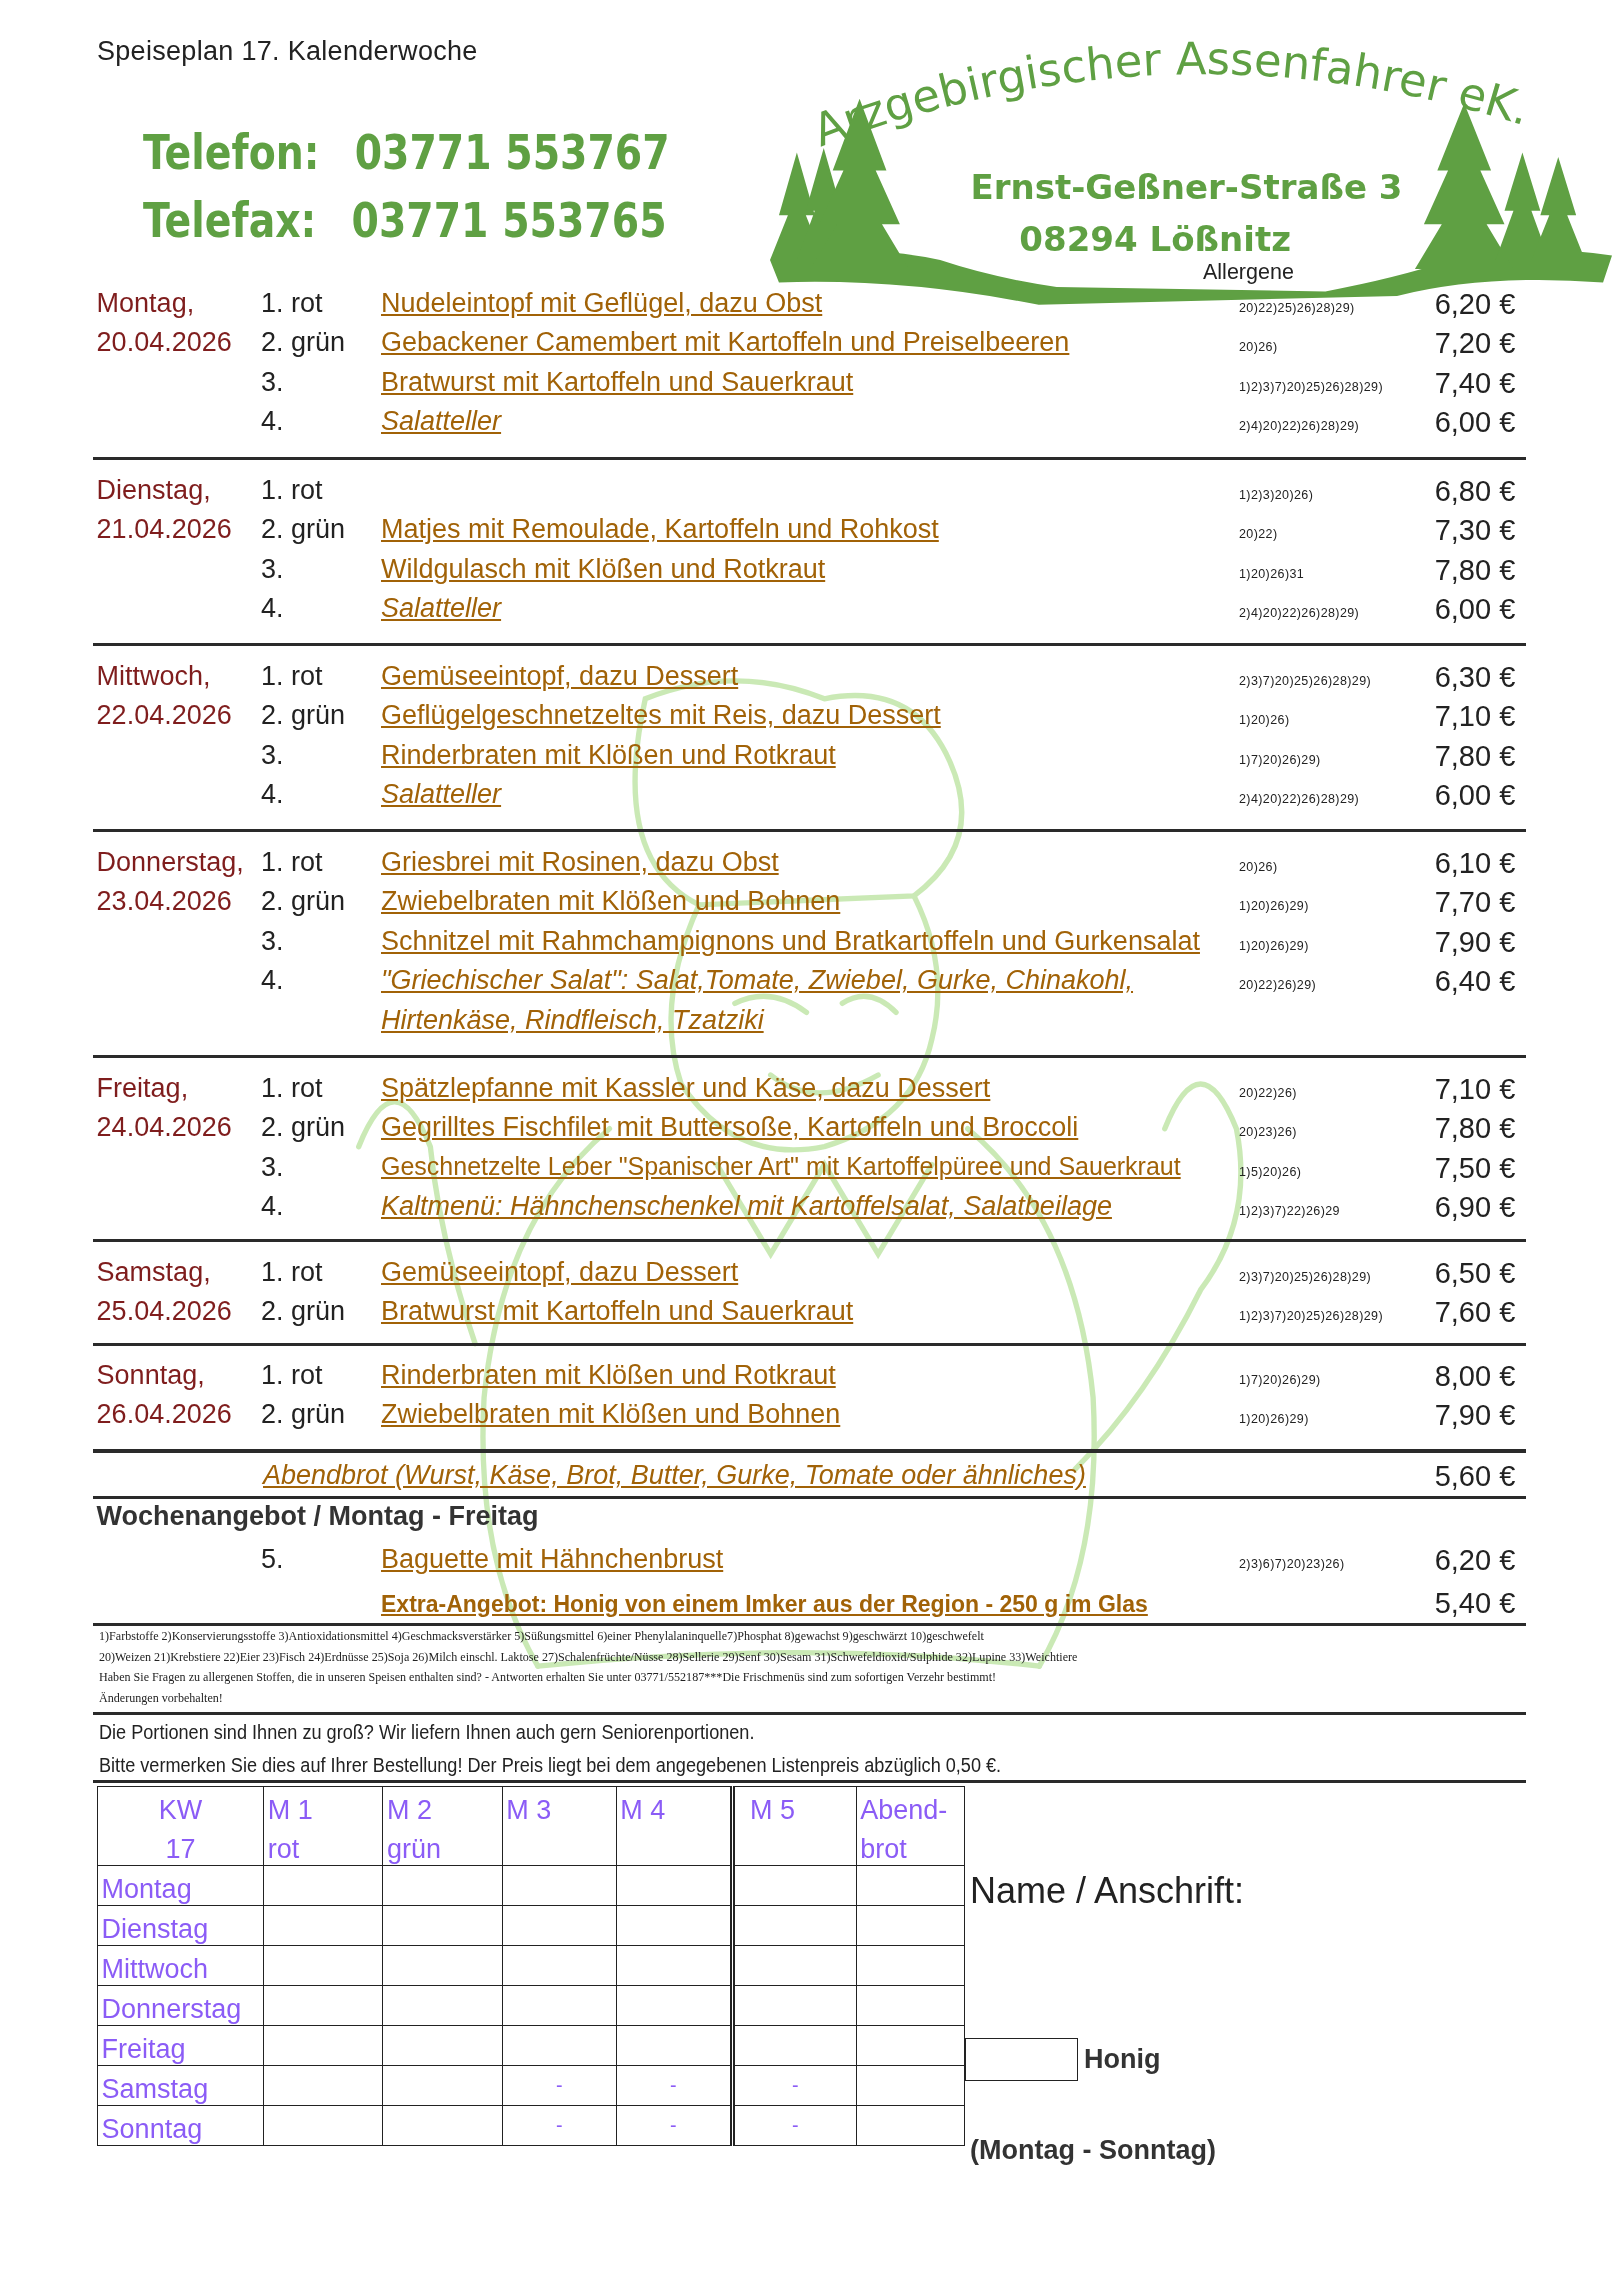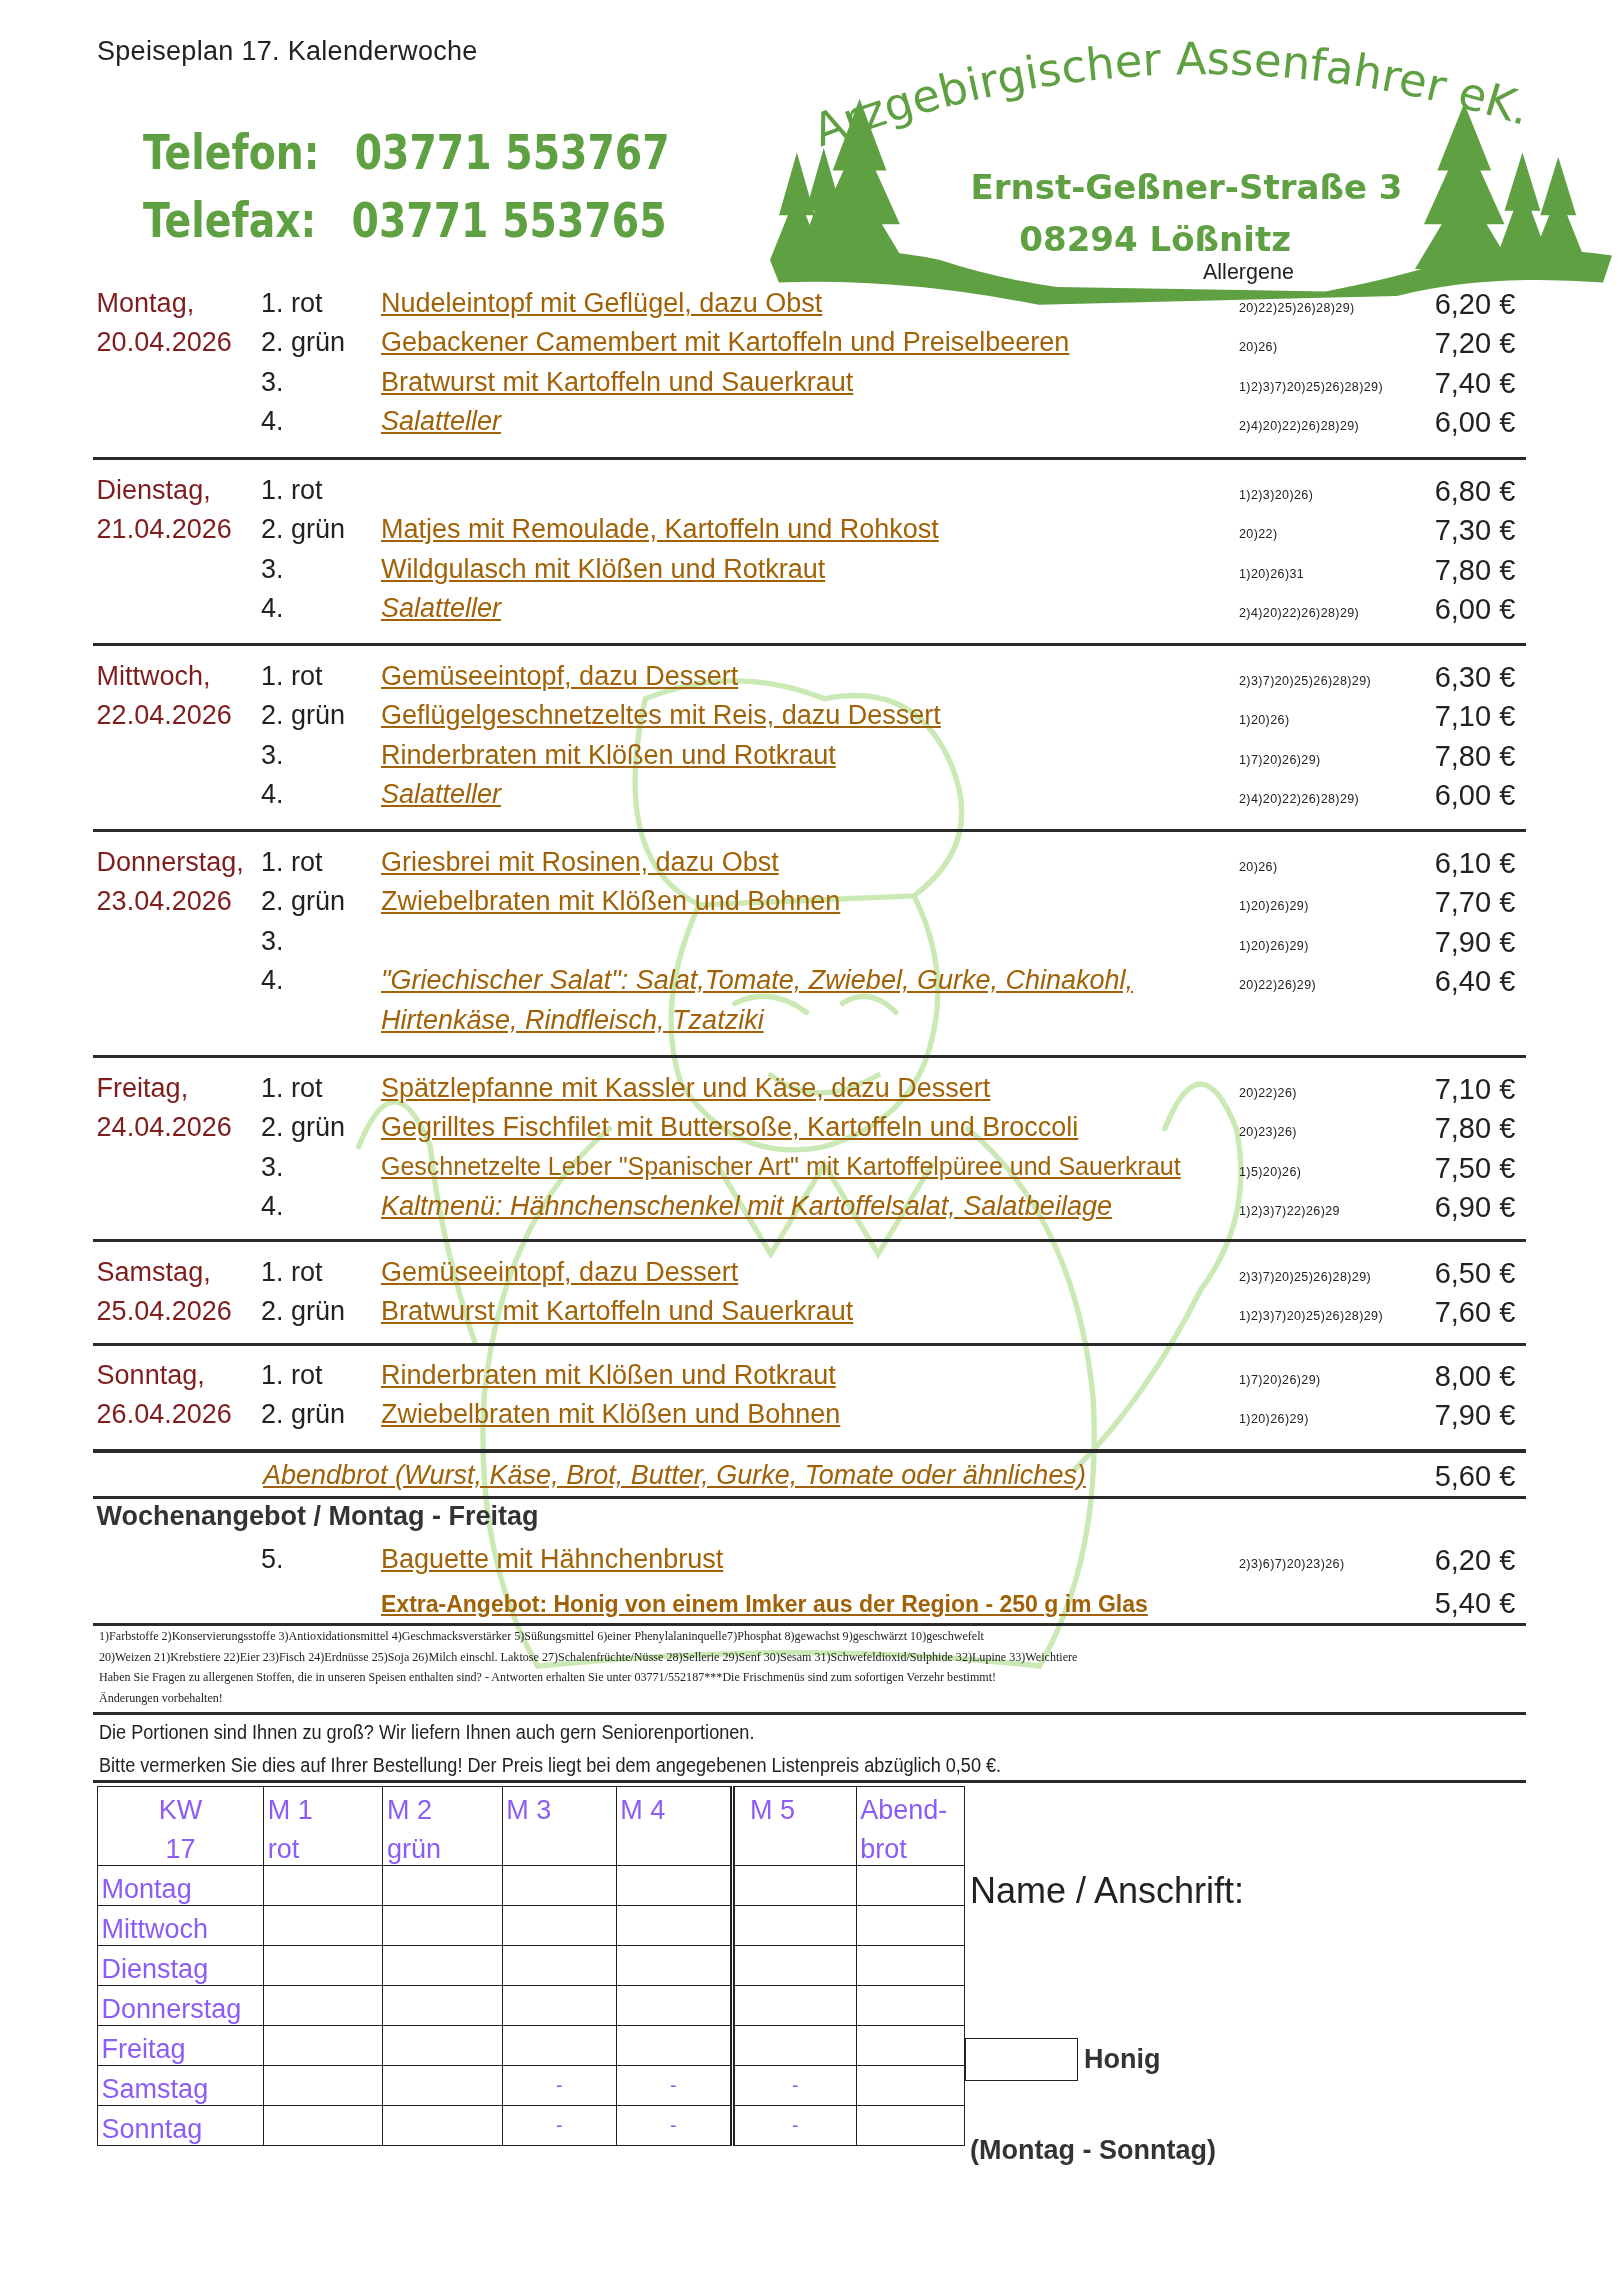--- a/index.html
+++ b/index.html
@@ -191,20 +191,21 @@
     </div>
     <div class="row" style="top:39px;">
       <span class="day-label">23.04.2026</span>
       <span class="num-label">2. grün</span>
       <span class="dish">Zwiebelbraten mit Klößen und Bohnen</span>
       <span class="allergen">1)20)26)29)</span>
       <span class="price">7,70 €</span>
     </div>
     <div class="row" style="top:79px;">
       <span class="num-label">3.</span>
+      <span class="dish">Schnitzel mit Rahmchampignons und Bratkartoffeln und Gurkensalat</span>
       <span class="allergen">1)20)26)29)</span>
       <span class="price">7,90 €</span>
     </div>
     <div class="row" style="top:118px;">
       <span class="num-label">4.</span>
       <span class="dish italic">"Griechischer Salat": Salat,Tomate, Zwiebel, Gurke, Chinakohl,</span>
       <span class="allergen">20)22)26)29)</span>
       <span class="price">6,40 €</span>
     </div>
     <div class="row" style="top:158px;">
@@ -342,30 +343,30 @@
       <tr>
         <td>Montag</td>
         <td></td>
         <td></td>
         <td></td>
         <td></td>
         <td class="dbl"></td>
         <td></td>
       </tr>
       <tr>
+        <td>Dienstag</td>
+        <td></td>
+        <td></td>
+        <td></td>
+        <td></td>
+        <td class="dbl"></td>
+        <td></td>
+      </tr>
+      <tr>
         <td>Mittwoch</td>
-        <td></td>
-        <td></td>
-        <td></td>
-        <td></td>
-        <td class="dbl"></td>
-        <td></td>
-      </tr>
-      <tr>
-        <td>Dienstag</td>
         <td></td>
         <td></td>
         <td></td>
         <td></td>
         <td class="dbl"></td>
         <td></td>
       </tr>
       <tr>
         <td>Donnerstag</td>
         <td></td>

